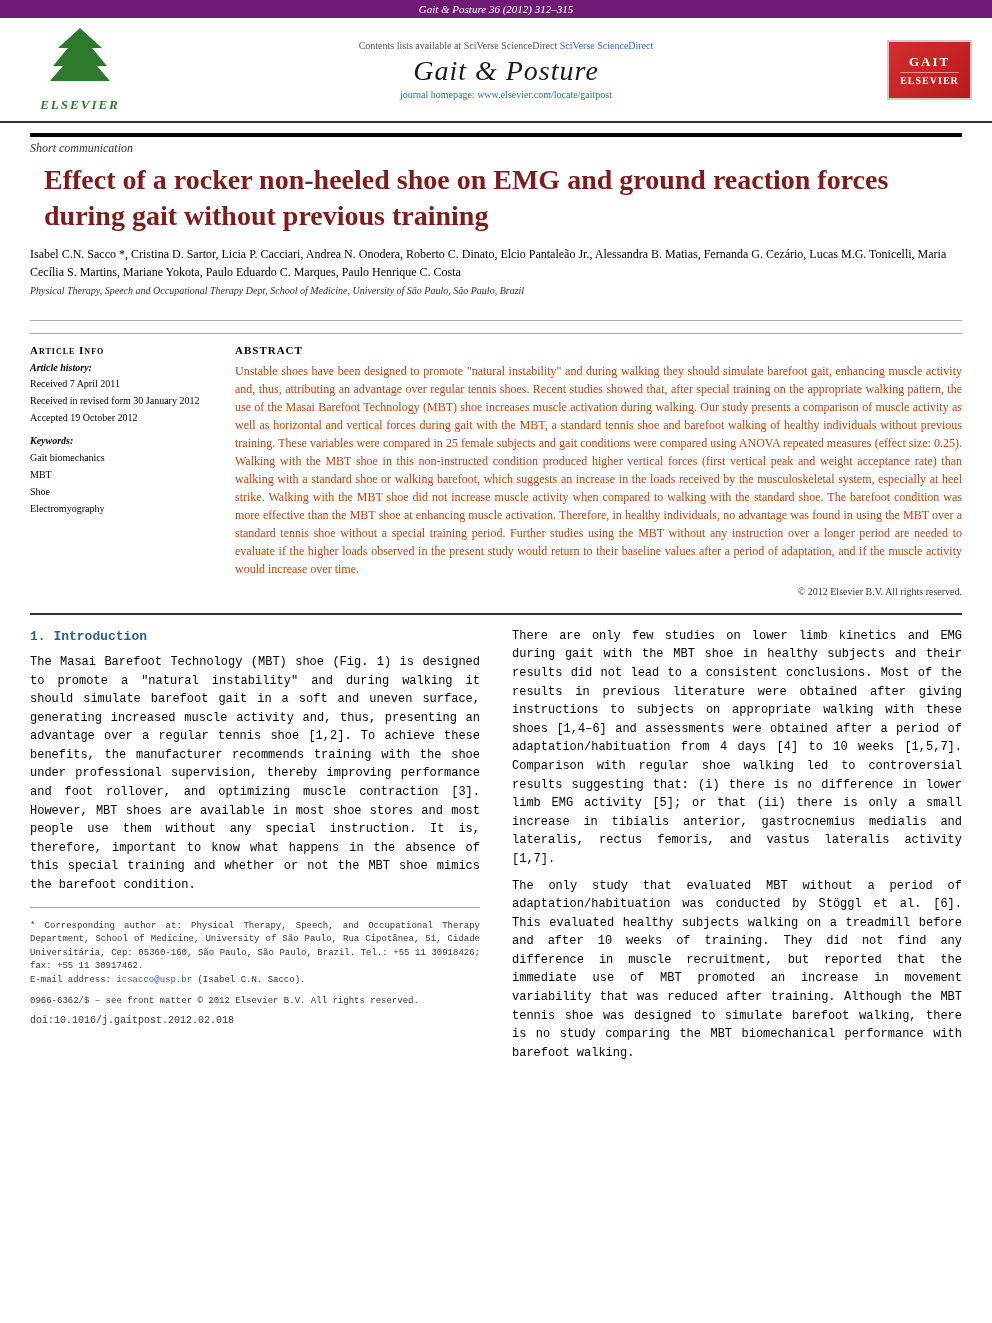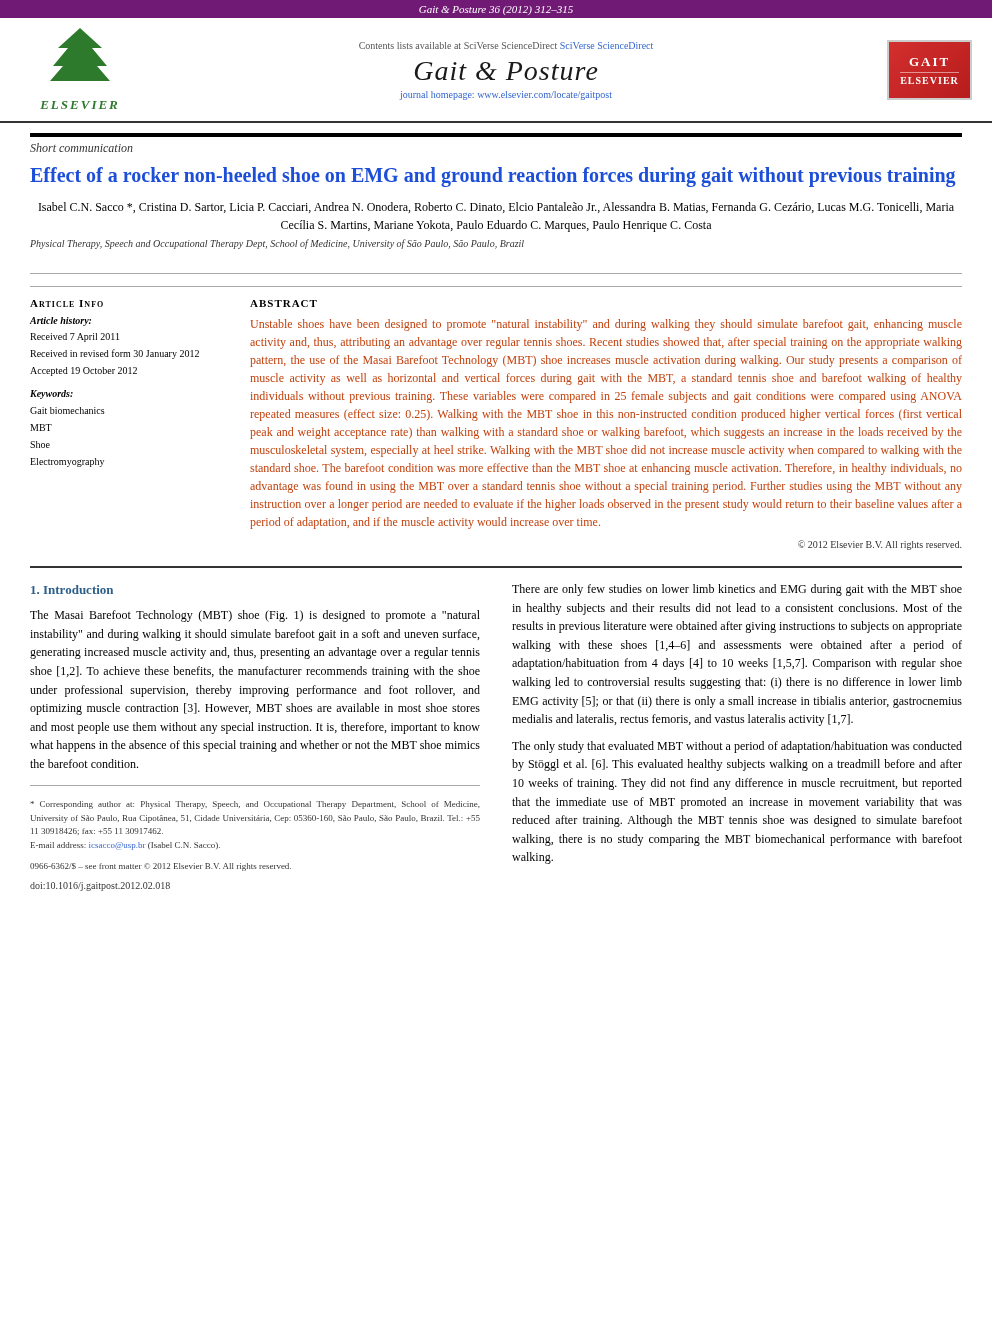--- a/index.html
+++ b/index.html
@@ -112,47 +112,47 @@
     .section-type {
       font-size: 12px;
       font-style: italic;
       color: #333;
       border-top: 4px solid #000000;
       padding-top: 4px;
       margin-bottom: 6px;
     }
 
     .article-title {
-      font-size: 20px;
-      font-weight: bold;
-      color: #1d4ed8;
+      font-size: 28px;
+      font-weight: bold;
+      color: #7f1d1d;
       line-height: 1.3;
       margin-bottom: 10px;
+      margin-left: 14px;
     }
 
     .authors {
       font-size: 12px;
       color: #000;
       margin-bottom: 4px;
       line-height: 1.5;
-      text-align: center;
     }
     .affiliation {
       font-size: 10px;
       font-style: italic;
       color: #333;
       margin-bottom: 12px;
       border-bottom: 1px solid #aaa;
       padding-bottom: 24px;
     }
 
     
     .two-col {
       display: flex;
-      gap: 20px;
+      gap: 5px;
       border-top: 1px solid #aaa;
       padding-top: 10px;
       margin-bottom: 16px;
     }
     .col-left {
       width: 200px;
       min-width: 200px;
     }
     .col-right {
       flex: 1;
@@ -206,20 +206,21 @@
 
     
     .body-content {
       border-top: 2px solid #333;
       padding-top: 12px;
     }
 
     .two-col-body {
       display: flex;
       gap: 32px;
+      font-family: Liberation Mono, monospace;
     }
     .body-col {
       flex: 1;
       font-size: 12px;
       line-height: 1.55;
       text-align: justify;
     }
 
     .section-heading {
       font-size: 13px;

